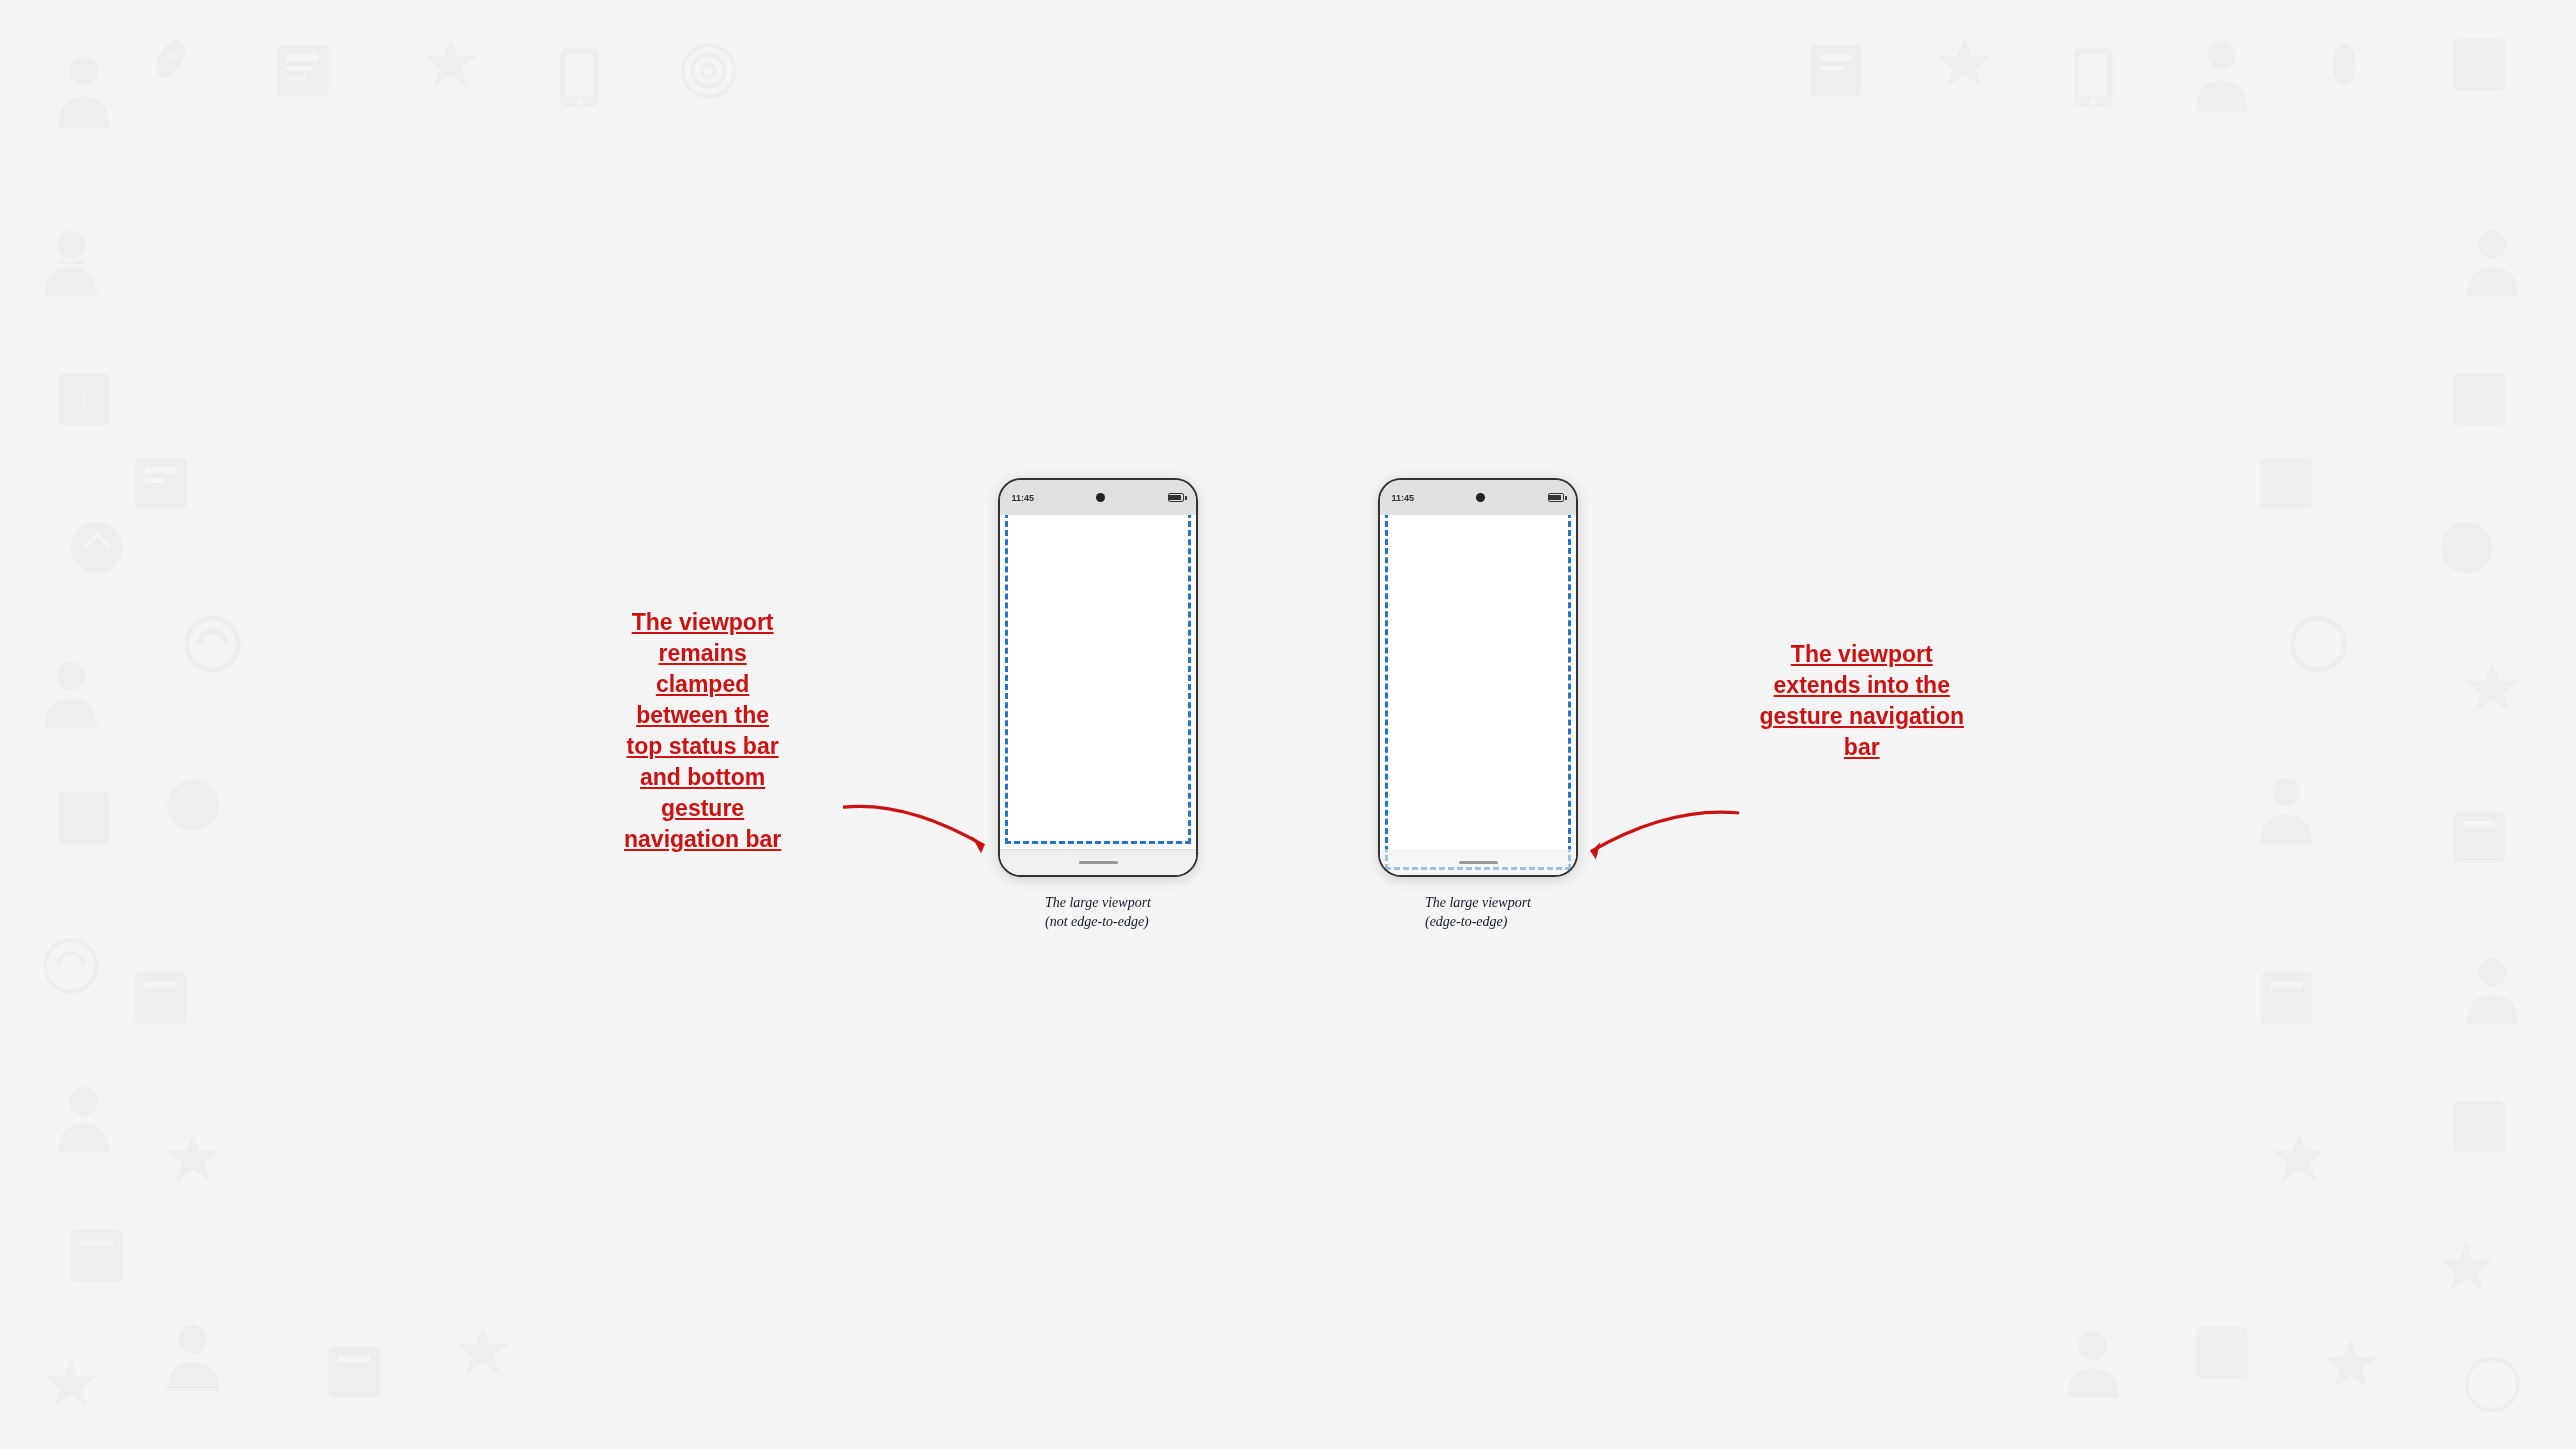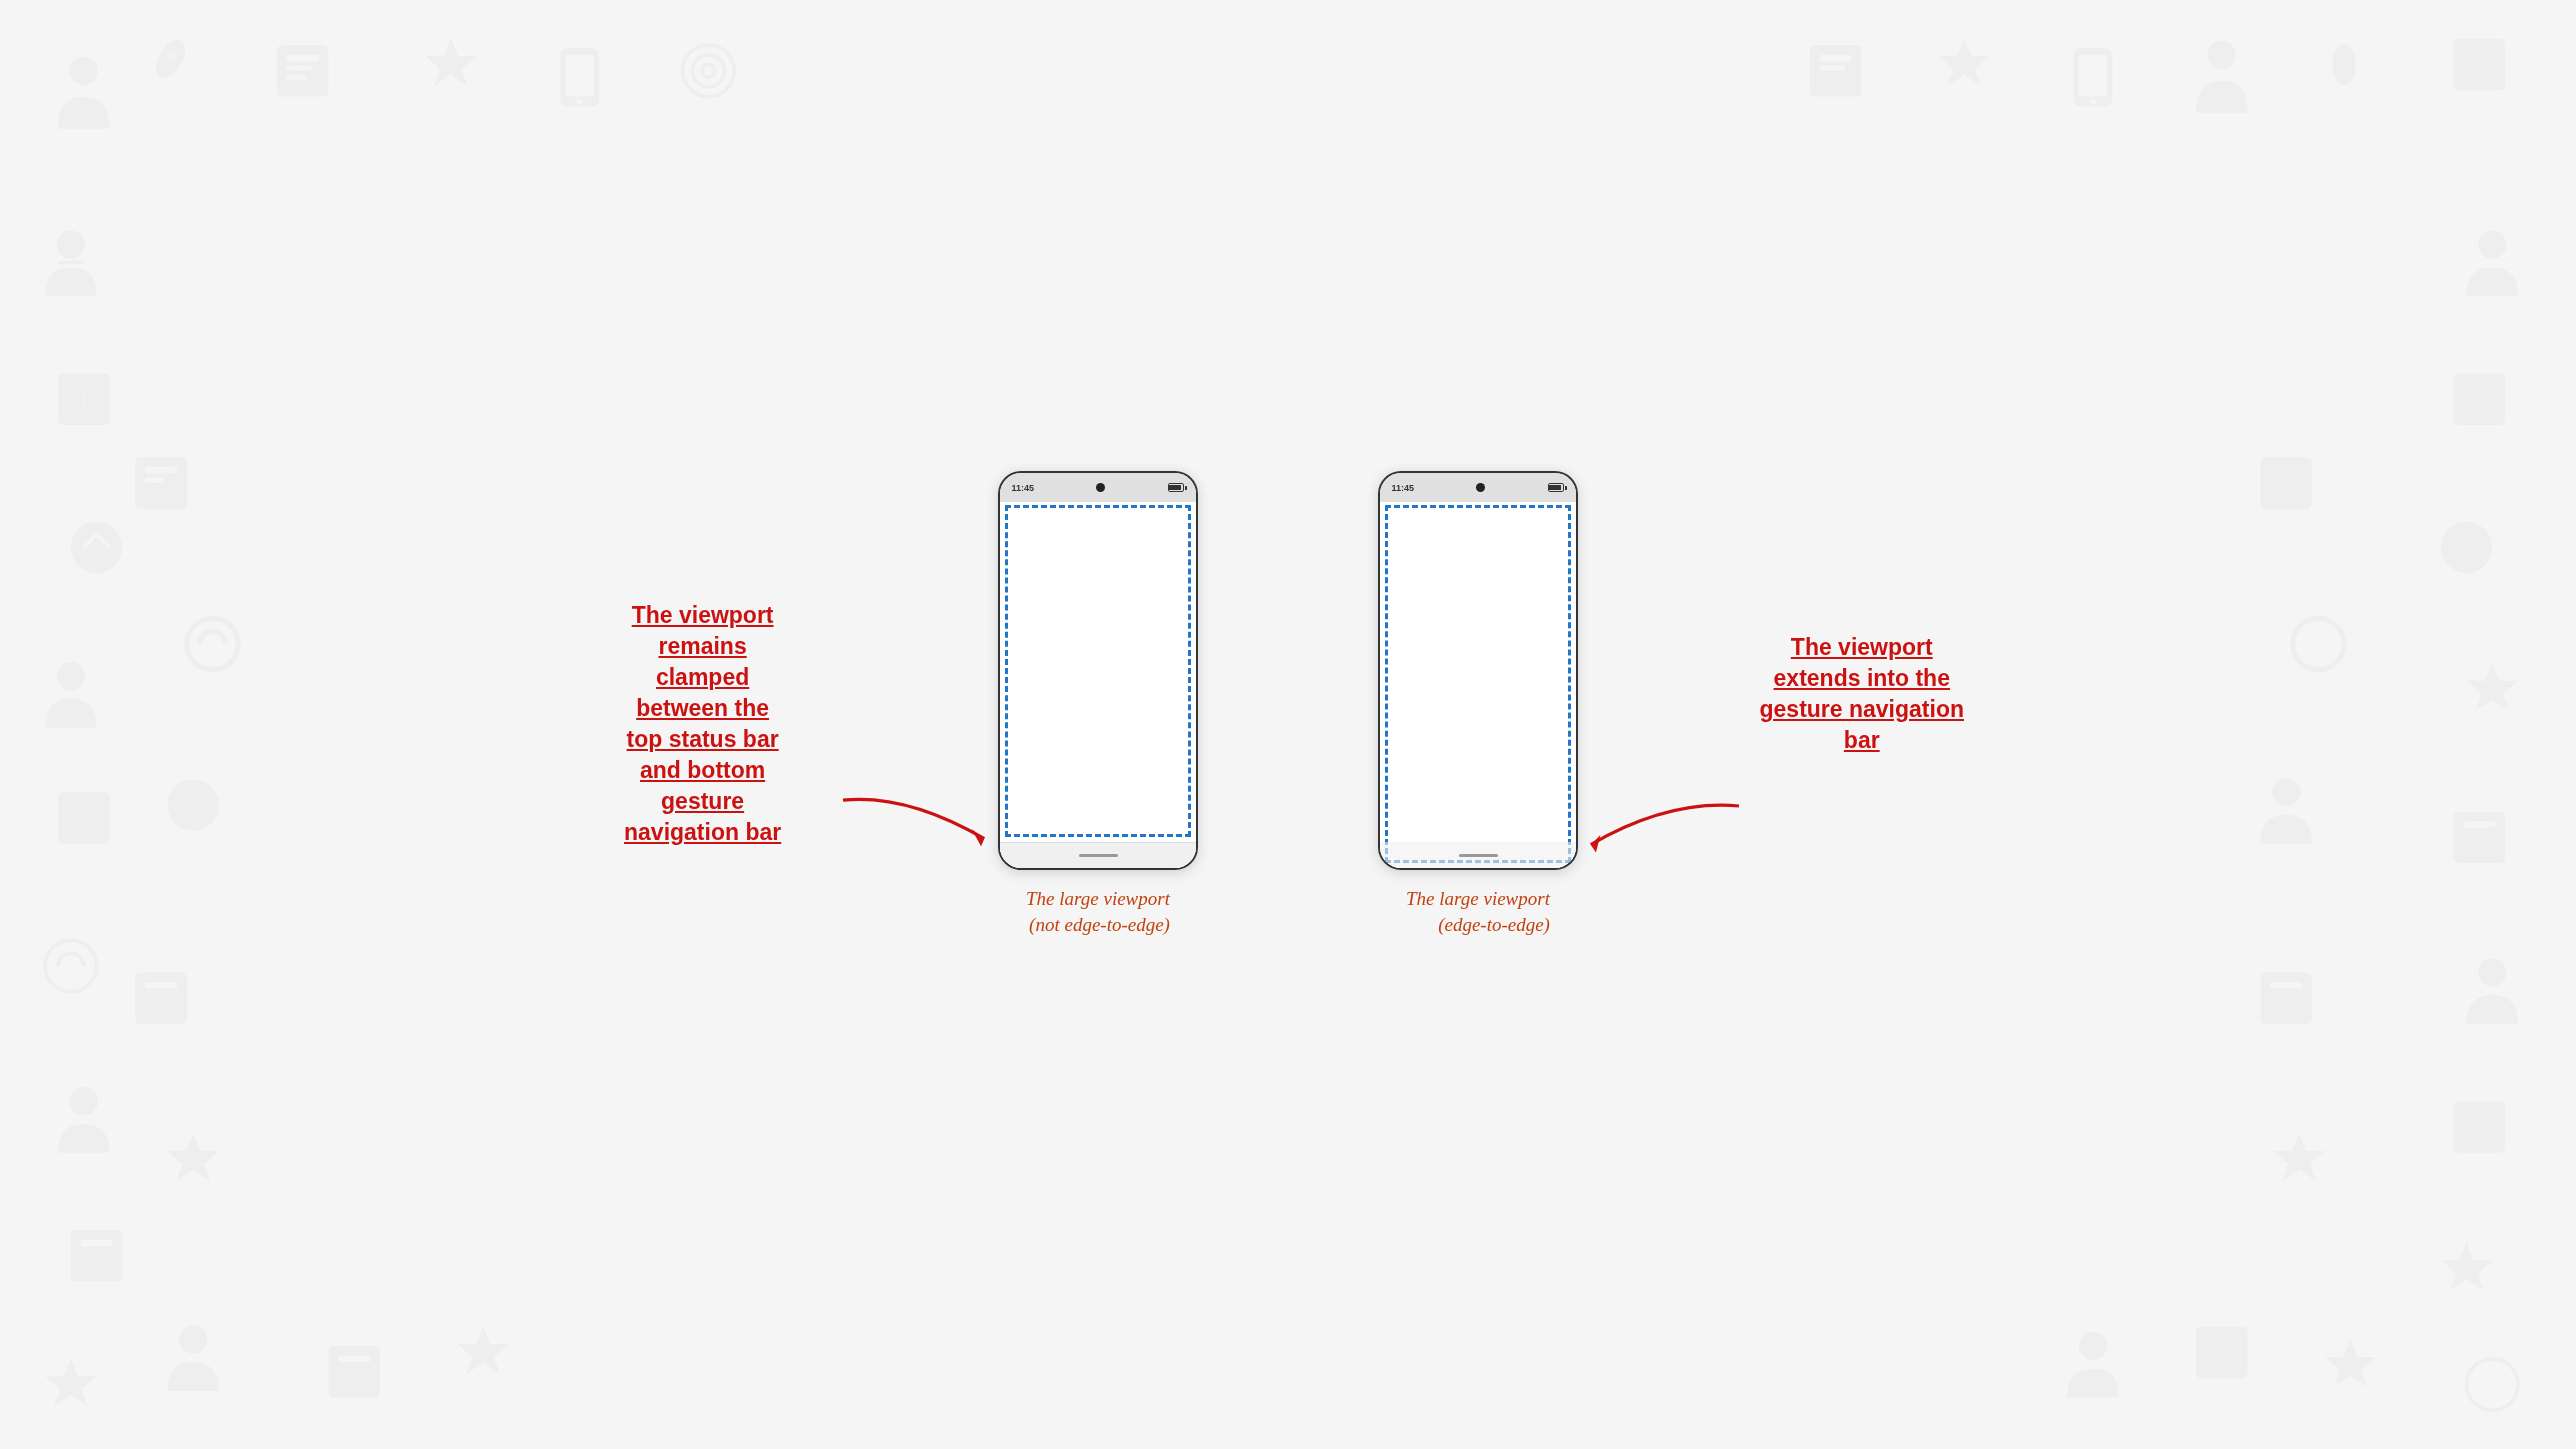--- a/index.html
+++ b/index.html
@@ -54,21 +54,21 @@
       height: 399px;
       border: 2.6px solid #333;
       border-radius: 23px;
       background: white;
       position: relative;
       overflow: hidden;
       box-shadow: 0 2.6px 13px rgba(0,0,0,0.15);
     }
 
     .phone-status-bar {
-      height: 29px;
+      height: 35px;
       background: #e0e0e0;
       display: flex;
       align-items: center;
       justify-content: space-between;
       padding: 0 11.6px;
       position: relative;
       z-index: 2;
     }
 
     .status-time {
@@ -166,24 +166,24 @@
     .nav-bar-handle {
       width: 39px;
       height: 3.2px;
       background: #999;
       border-radius: 1.9px;
     }
 
     
     .phone-caption {
       margin-top: 15.5px;
-      text-align: right;
+      text-align: left;
       font-style: italic;
-      font-size: 19px;
-      color: #c2410c;
+      font-size: 14px;
+      color: #0f172a;
       font-family: Georgia, serif;
       line-height: 1.4;
     }
 
     
     .annotation {
       position: absolute;
       font-family: 'Arial Black', 'Impact', sans-serif;
       font-weight: 900;
       color: #cc1111;

